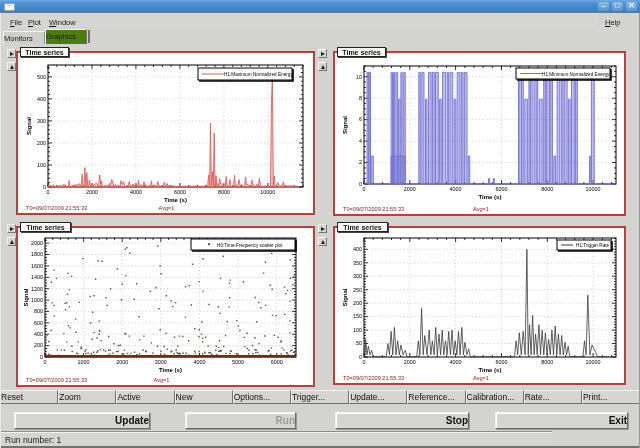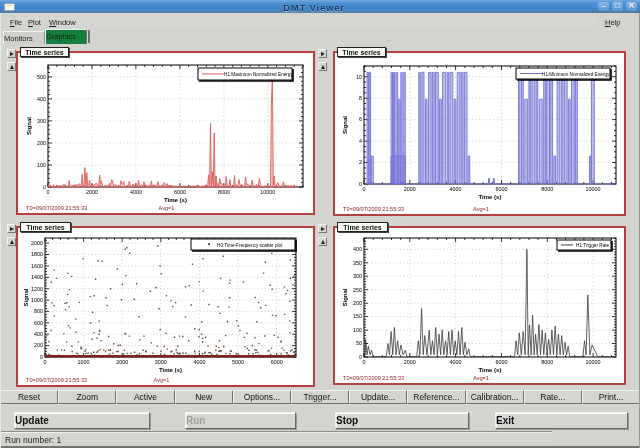--- a/index.html
+++ b/index.html
@@ -6,35 +6,34 @@
 body:before{content:"";position:absolute;right:0;top:13px;width:1px;height:435px;background:#9a9a96;z-index:99}
 .titlebar{position:absolute;left:0;top:0;width:640px;height:13px;background:linear-gradient(#74a9e0 0%,#4e91d2 25%,#3d85c9 70%,#4d7dab 95%,#6f84a0 100%)}
 .ticon{position:absolute;left:4px;top:3px;width:11px;height:8px;background:#f7f7f2;border:1px solid #9aa0a8;border-radius:1px}
 .ticon:before{content:"";position:absolute;left:2px;top:1px;right:2px;height:1px;background:#f2c79a}
 .ttext{position:absolute;left:0;top:1.5px;width:628px;text-align:center;font-size:9.5px;font-weight:bold;color:#173a69;letter-spacing:0.8px;text-shadow:0 1px 1px rgba(190,215,240,0.8)}
 .wbtn{position:absolute;top:2px;width:11px;height:9px;border-radius:2px;background:linear-gradient(#8db8e6,#5b94cd);color:#eaf2fa;font-size:8px;line-height:8px;text-align:center;font-weight:bold}
 .menubar{position:absolute;left:5px;top:13px;width:592px;height:15px;background:#d5d5d1;font-size:7.5px;color:#1a1a1a}
 .menubar span{position:absolute;top:5px}
 .tabrow{position:absolute;left:0;top:28px;width:640px;height:16px}
 .tab{position:absolute;font-size:7.5px;color:#1a1a1a;text-align:left;background:#cfcfcb;border:1px solid;border-color:#f2f2ef #8a8a86 #9a9a96 #f2f2ef;border-bottom:none}
-.tab.active{background:#15803d;border-color:#f6f6f3 #707070 #707070 #f6f6f3}
+.tab.active{background:#4d7c0f;border-color:#f6f6f3 #707070 #707070 #f6f6f3}
 .panel{position:absolute;background:#fff;border:2px solid #b5413c}
 .ptab{position:absolute;height:10px;background:#fbfbf7;border:1px solid #222;box-shadow:1px 1px 0 #444;font-size:7px;font-weight:bold;text-align:center;line-height:9px;color:#111;z-index:5}
 .mb{position:absolute;width:9px;height:9px;background:#d5d5d1;border:1px solid;border-color:#f4f4f1 #77777a #77777a #f4f4f1}
 .tri-r{position:absolute;left:2px;top:1.5px;width:0;height:0;border-left:4px solid #222;border-top:2.5px solid transparent;border-bottom:2.5px solid transparent}
 .tri-u{position:absolute;left:1.5px;top:2px;width:0;height:0;border-bottom:4px solid #222;border-left:2.5px solid transparent;border-right:2.5px solid transparent}
 .brow1{position:absolute;left:0;top:390px;width:640px;height:14px;display:flex}
-.brow1 div{flex:1;background:#d5d5d1;border:1px solid;border-color:#f2f2ef #6f6f6b #6f6f6b #f2f2ef;font-size:8.5px;color:#111;text-align:center;line-height:12px;white-space:nowrap;overflow:hidden}
-.bigbtn{position:absolute;top:412px;height:17px;background:#d5d5d1;border:1px solid;border-color:#f4f4f1 #696965 #696965 #f4f4f1;box-shadow:inset 1px 1px 0 #fff,1px 1px 0 #9a9a96;font-size:10px;font-weight:bold;color:#111;text-align:left;line-height:15px}
+.brow1 div{flex:1;background:#d5d5d1;border:1px solid;border-color:#f2f2ef #6f6f6b #6f6f6b #f2f2ef;font-size:8.5px;color:#111;line-height:12px;white-space:nowrap;overflow:hidden}
+.bigbtn{position:absolute;top:412px;height:17px;background:#d5d5d1;border:1px solid;border-color:#f4f4f1 #696965 #696965 #f4f4f1;box-shadow:inset 1px 1px 0 #fff,1px 1px 0 #9a9a96;font-size:10px;font-weight:bold;color:#111;text-align:right;line-height:15px}
 .status{position:absolute;left:0;top:431px;width:552px;height:17px;background:#d5d5d1;border-top:1px solid #8e8e8a;box-shadow:inset 0 1px 0 #f2f2ef;font-size:8.5px;color:#222;line-height:16px;padding-left:5px}
 svg text{font-family:"Liberation Sans",sans-serif}
 </style></head><body>
 <div class="titlebar">
     <div class="ticon"></div>
-    <div class="ttext">DMT Viewer</div>
 <div class="wbtn" style="left:598px">–</div>
     <div class="wbtn" style="left:612px">□</div>
     <div class="wbtn" style="left:626px">✕</div>
   </div>
 <div class="menubar">
     <span style="left:5px"><u>F</u>ile</span>
     <span style="left:23px"><u>P</u>lot</span>
     <span style="left:44px"><u>W</u>indow</span>
     <span style="left:600px"><u>H</u>elp</span>
   </div>

